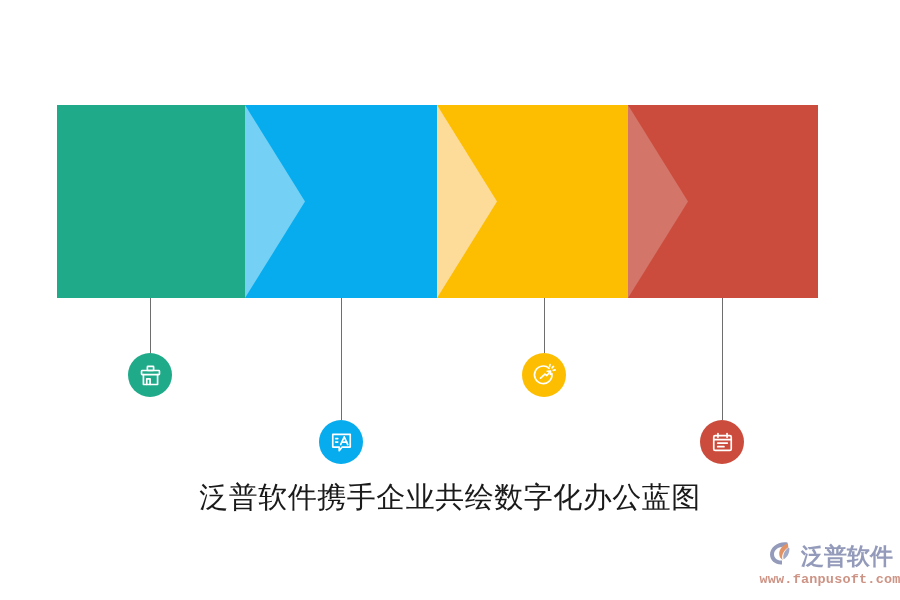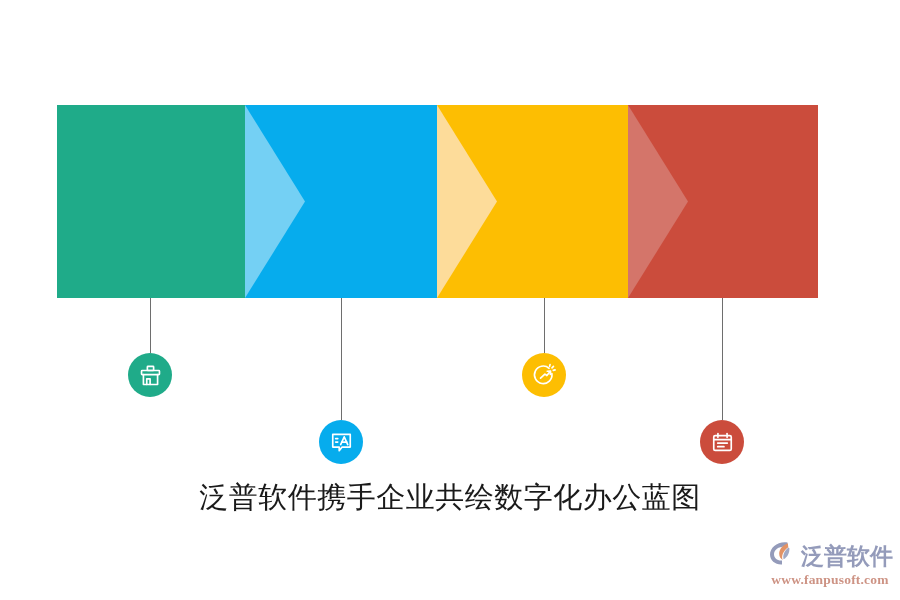--- a/index.html
+++ b/index.html
@@ -100,21 +100,21 @@
     font-weight: bold;
     line-height: 26px;
     font-family: "DejaVu Sans", "Liberation Sans", sans-serif;
     letter-spacing: 0px;
   }
   .wm-url {
     color: #c98a7a;
     font-size: 13.5px;
     font-weight: bold;
     line-height: 16px;
-    font-family: Liberation Serif, serif;
+    font-family: Liberation Mono, monospace;
     letter-spacing: 0.2px;
     margin-top: 1px;
   }
 </style>
 </head>
 <body>
 
 <div id="stage">
 
   <div class="banner">

